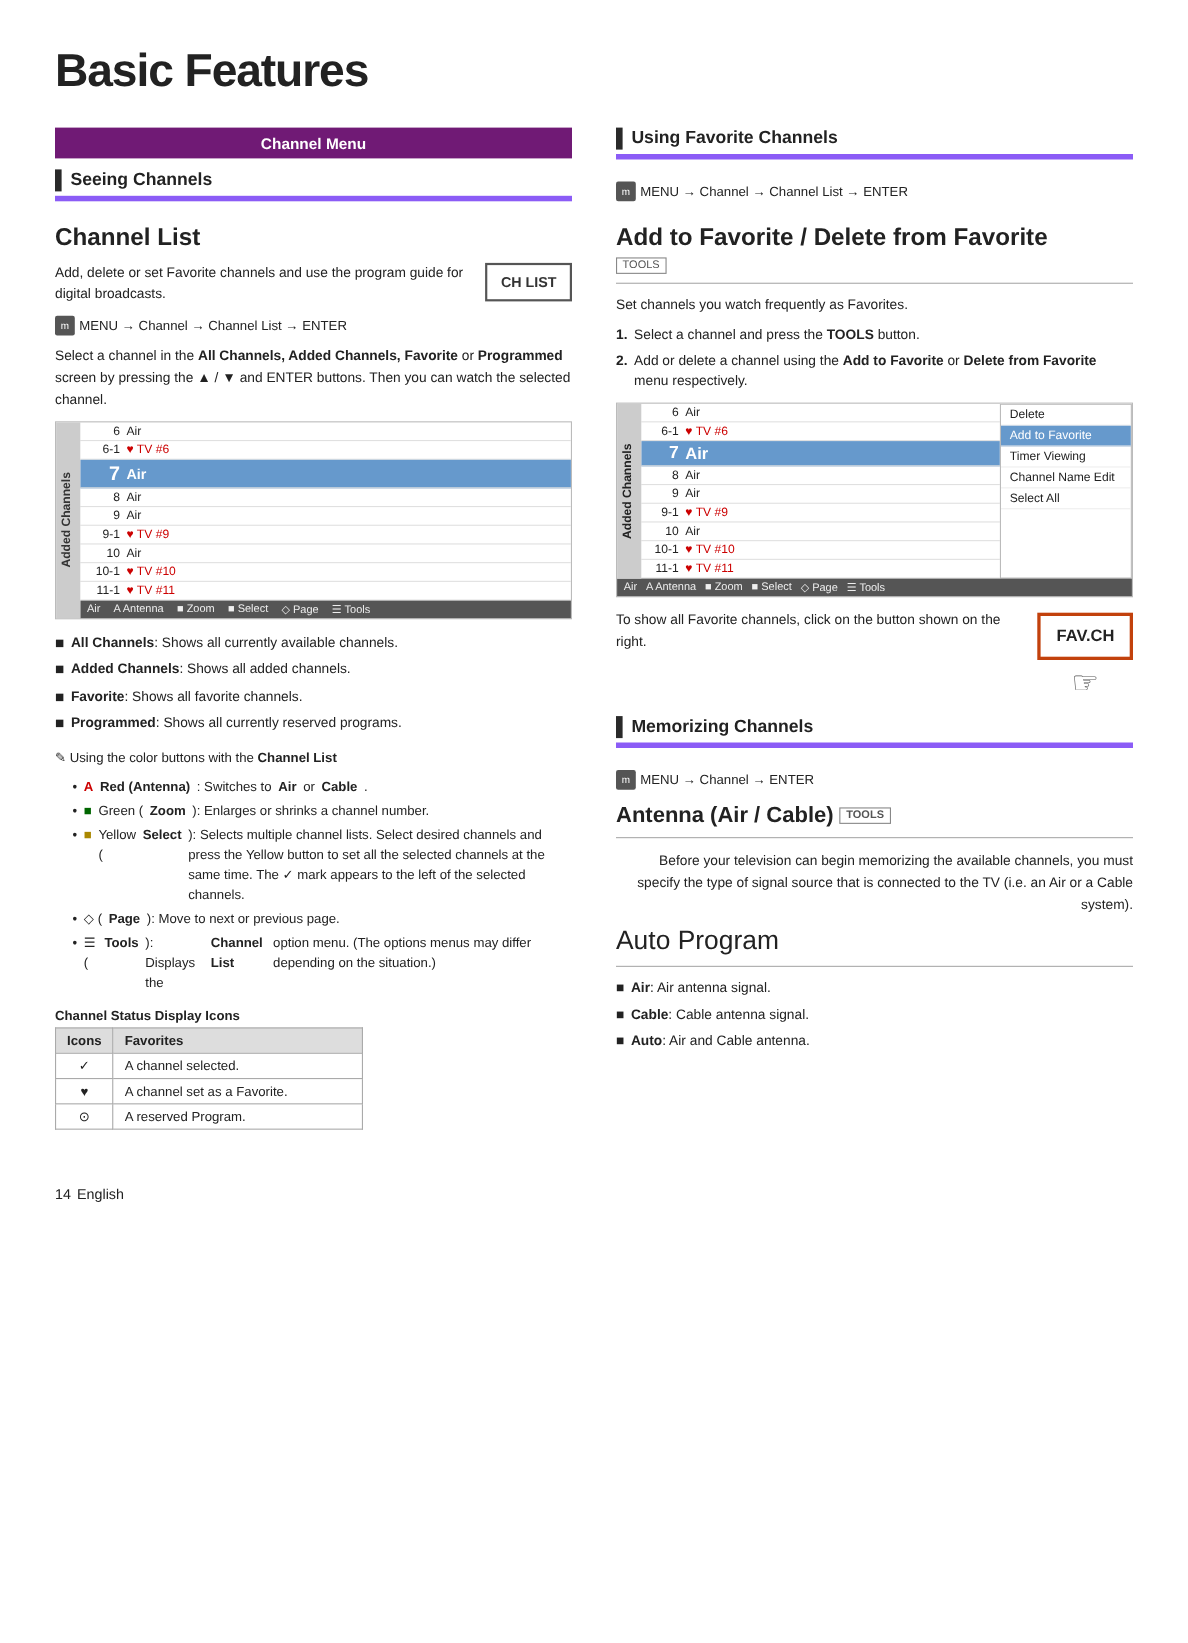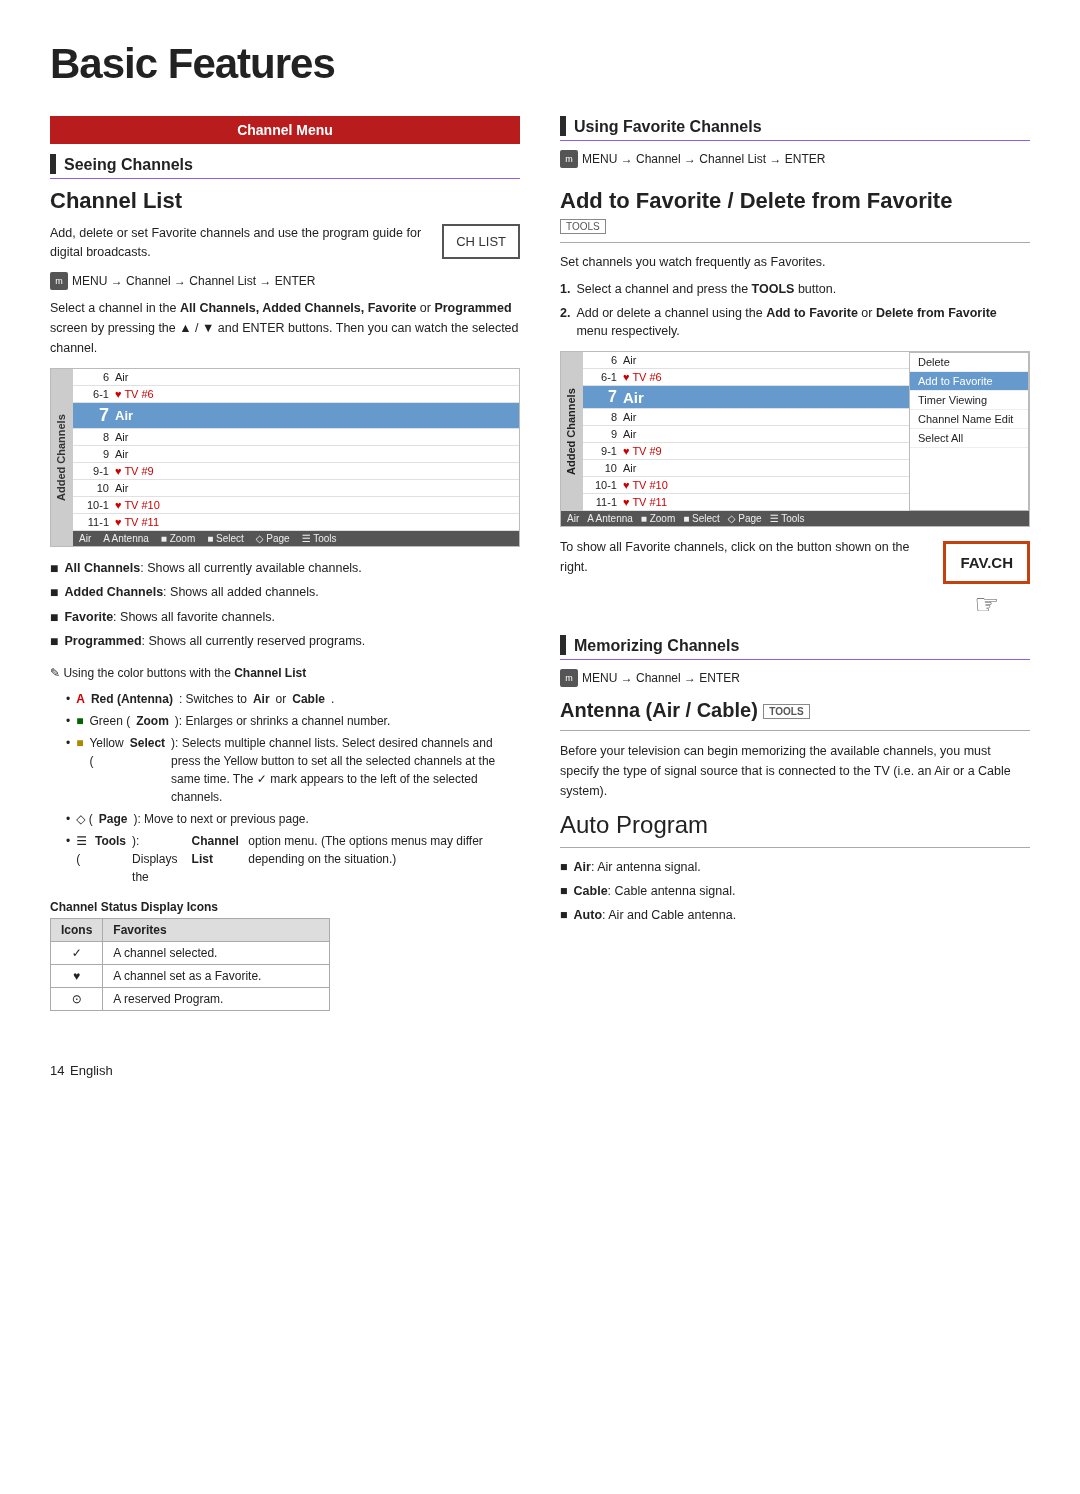--- a/index.html
+++ b/index.html
@@ -31,33 +31,33 @@
       flex: 1;
       max-width: 490px;
     }
     .col-right {
       flex: 1;
       max-width: 490px;
     }
 
     
     .section-bar {
-      background: #b91c1c;
+      background: #701a75;
       color: #fff;
       font-size: 14px;
       font-weight: bold;
       padding: 6px 14px;
       margin-bottom: 10px;
       text-align: center;
     }
     .section-title-line {
       display: flex;
-      align-items: flex-end;
-      margin-bottom: 9px;
-      border-bottom: 1px solid #8b5cf6;
+      align-items: center;
+      margin-bottom: 20px;
+      border-bottom: 5px solid #8b5cf6;
       padding-bottom: 4px;
     }
     .section-title-line .bar-accent {
       width: 6px;
       height: 20px;
       background: #2a2a2a;
       margin-right: 8px;
       flex-shrink: 0;
     }
     .section-title-line h2 {
@@ -81,21 +81,21 @@
     }
     .ch-list-description p {
       font-size: 12.5px;
       line-height: 1.5;
       flex: 1;
     }
     .ch-list-btn {
       border: 2px solid #555;
       padding: 8px 12px;
       font-size: 13px;
-      font-weight: normal;
+      font-weight: bold;
       color: #333;
       white-space: nowrap;
       flex-shrink: 0;
     }
 
     .menu-path {
       font-size: 12px;
       margin-bottom: 8px;
       display: flex;
       align-items: center;
@@ -366,20 +366,21 @@
 
     .antenna-title {
       font-size: 20px;
       font-weight: bold;
       margin-bottom: 8px;
     }
     .antenna-desc {
       font-size: 12.5px;
       line-height: 1.6;
       margin-bottom: 10px;
+      text-align: right;
     }
 
     .auto-program-title {
       font-size: 24px;
       font-weight: normal;
       margin-bottom: 8px;
     }
     .auto-program-list {
       list-style: none;
     }

